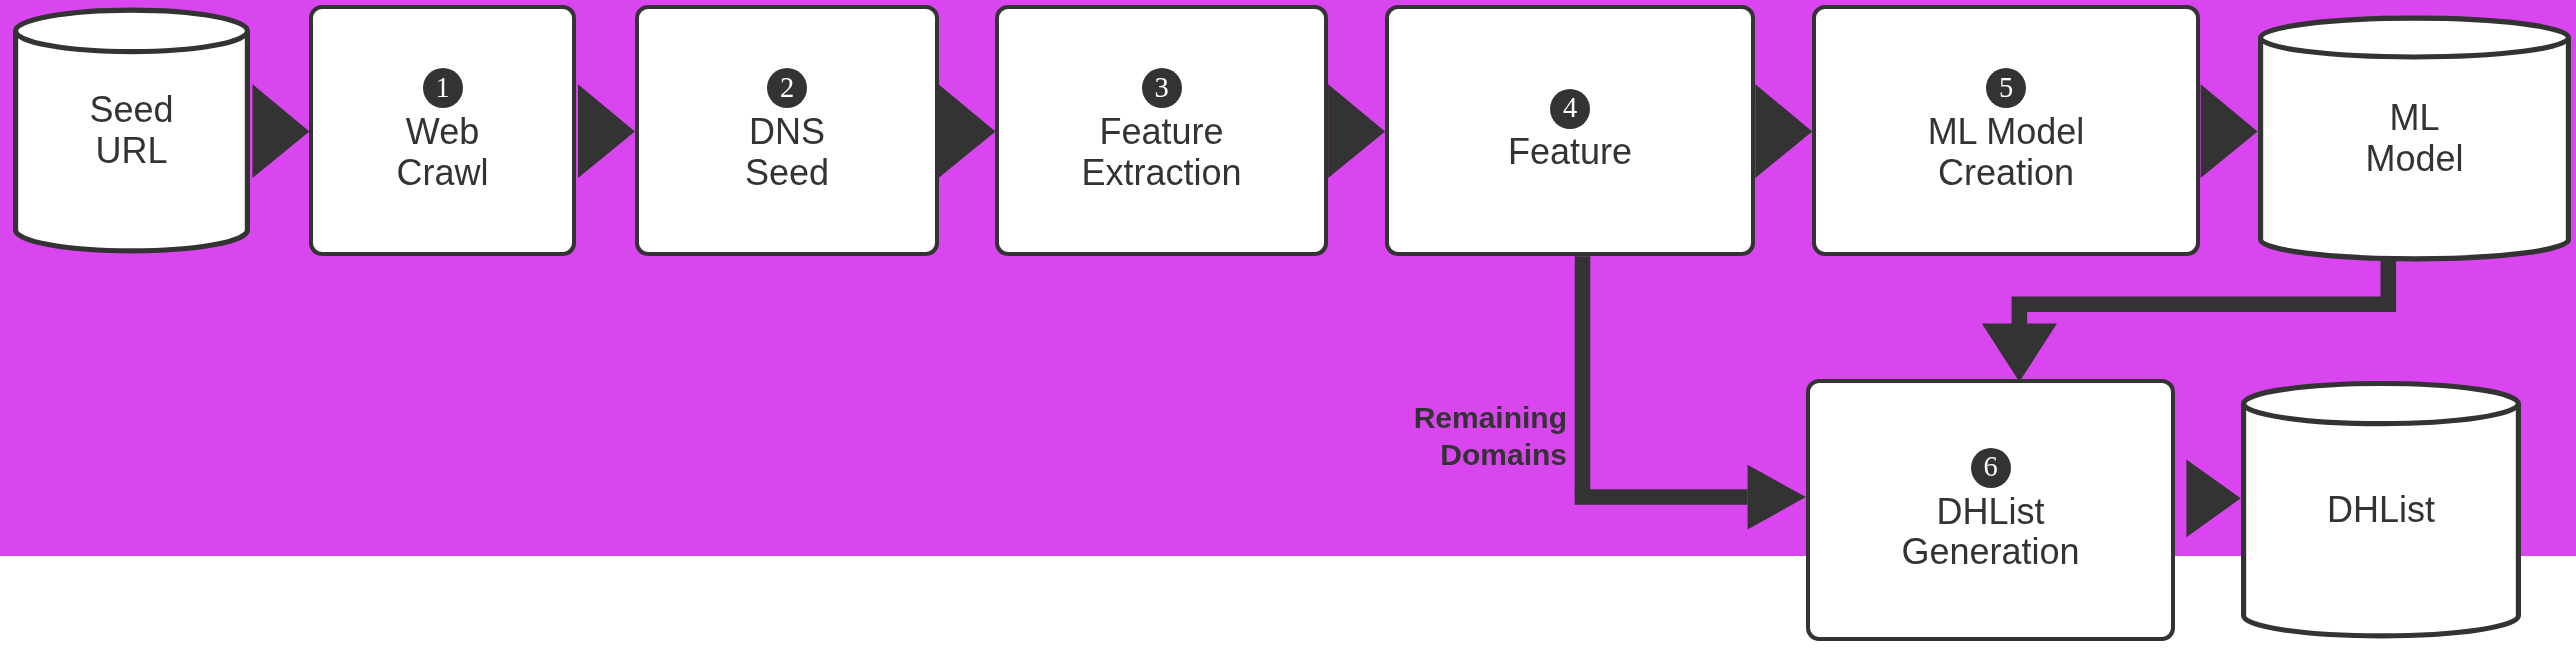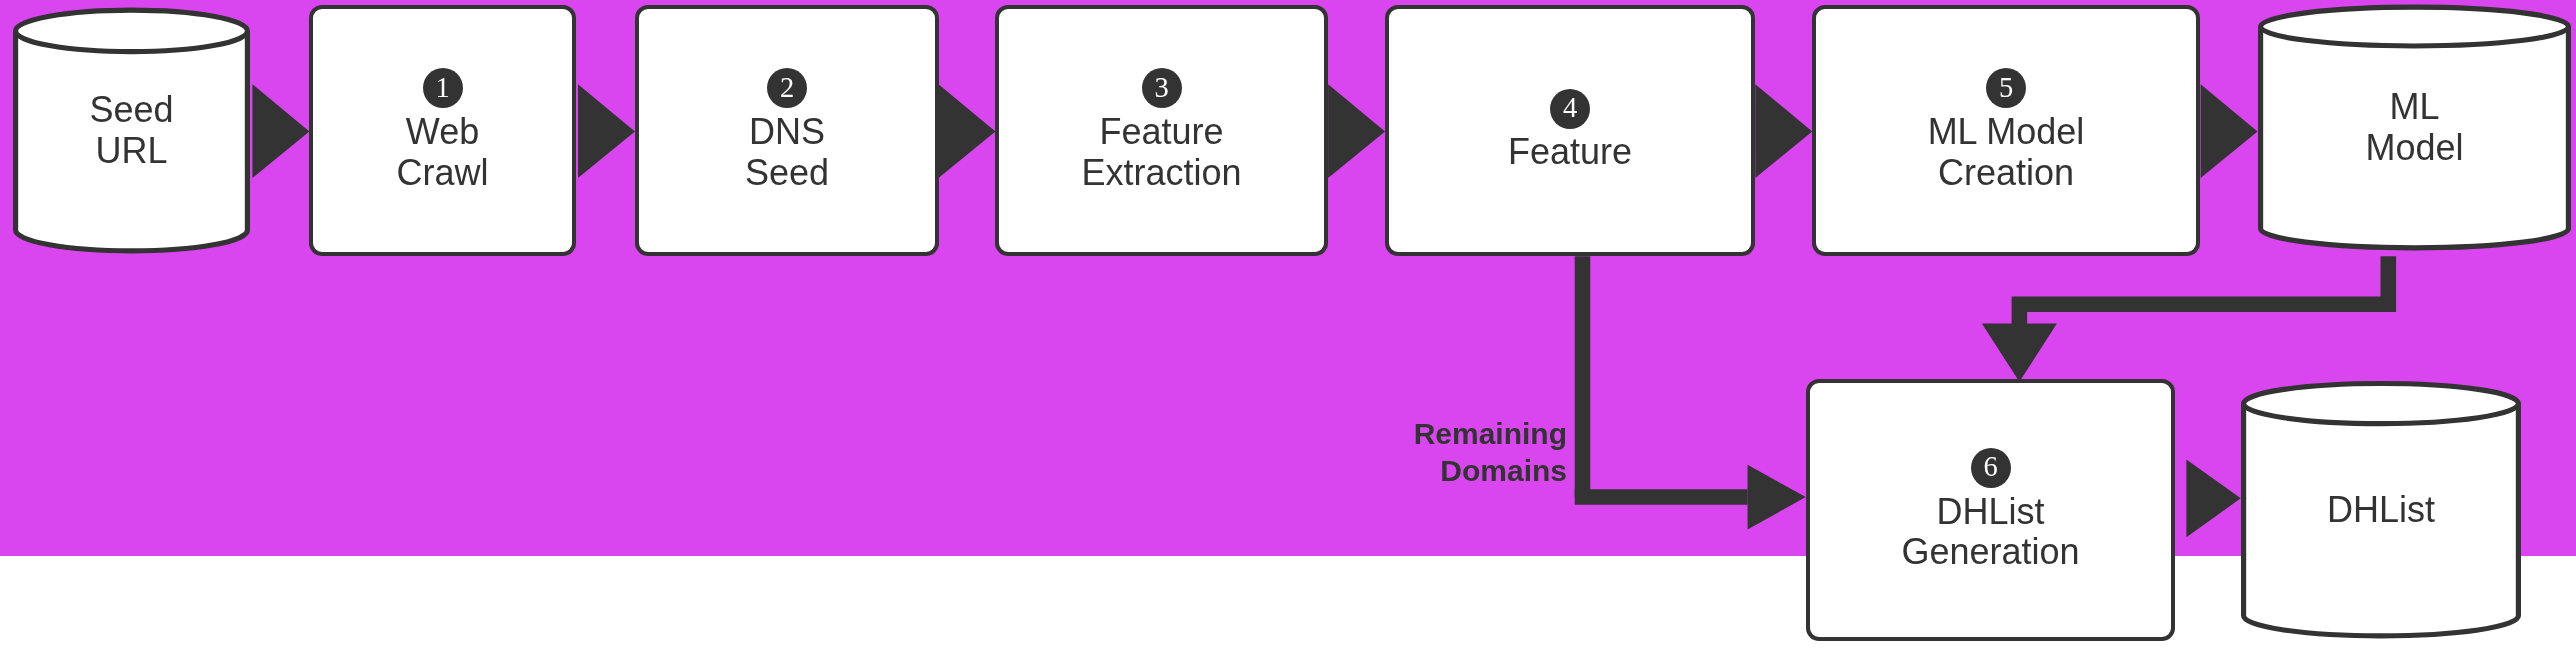--- a/index.html
+++ b/index.html
@@ -95,21 +95,20 @@
     pointer-events: none;
   }
   .edge-label {
     position: absolute;
     color: #333333;
     font-size: 30px;
     font-weight: bold;
     line-height: 1.22;
     text-align: right;
     white-space: pre-line;
-    margin-top: 16px;
   }
 </style>
 </head>
 <body>
 
 <div id="stage">
 
   <svg id="wires" viewBox="0 0 3980 1012" preserveAspectRatio="none">
 
     <polygon points="390,130 390,275 478,203" fill="#333333"></polygon>
@@ -165,21 +164,21 @@
     <div class="badge">4</div>
     <div class="proc-label">Feature</div>
   </div>
 
   <div class="node proc" style="left:1812px; top:5.2px; width:388px; height:251px;">
     <div class="badge">5</div>
     <div class="proc-label">ML Model
 Creation</div>
   </div>
 
-  <div class="cyl" style="left:2258px; top:2px; width:313px; height:251px;">
+  <div class="cyl" style="left:2258px; top:13px; width:313px; height:251px;">
     <svg viewBox="0 0 484 388" preserveAspectRatio="none">
       <path d="M 4 38 L 4 350 A 238 30 0 0 0 480 350 L 480 38" fill="#ffffff" stroke="#333333" stroke-width="8"></path>
       <ellipse cx="242" cy="38" rx="238" ry="30" fill="#ffffff" stroke="#333333" stroke-width="8"></ellipse>
     </svg>
     <div class="cyl-label">ML
 Model</div>
   </div>
 
   <div class="edge-label" style="left:1269px; top:400px; width:298px;">Remaining
 Domains</div>

